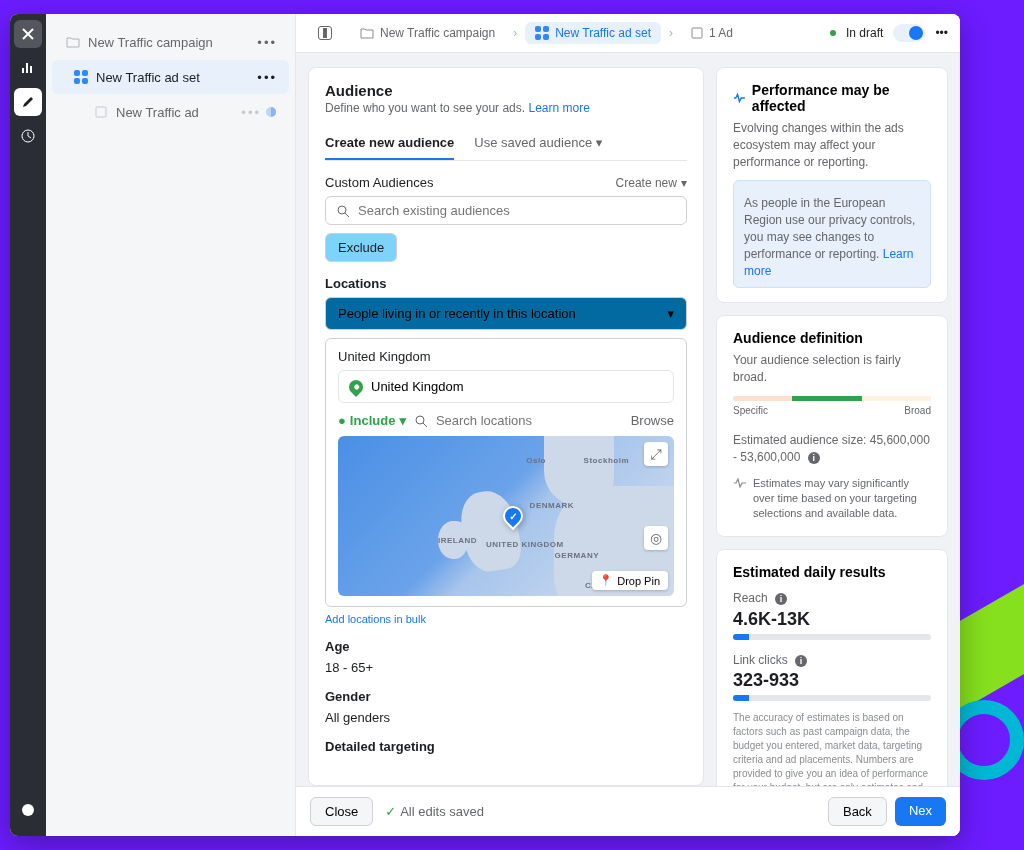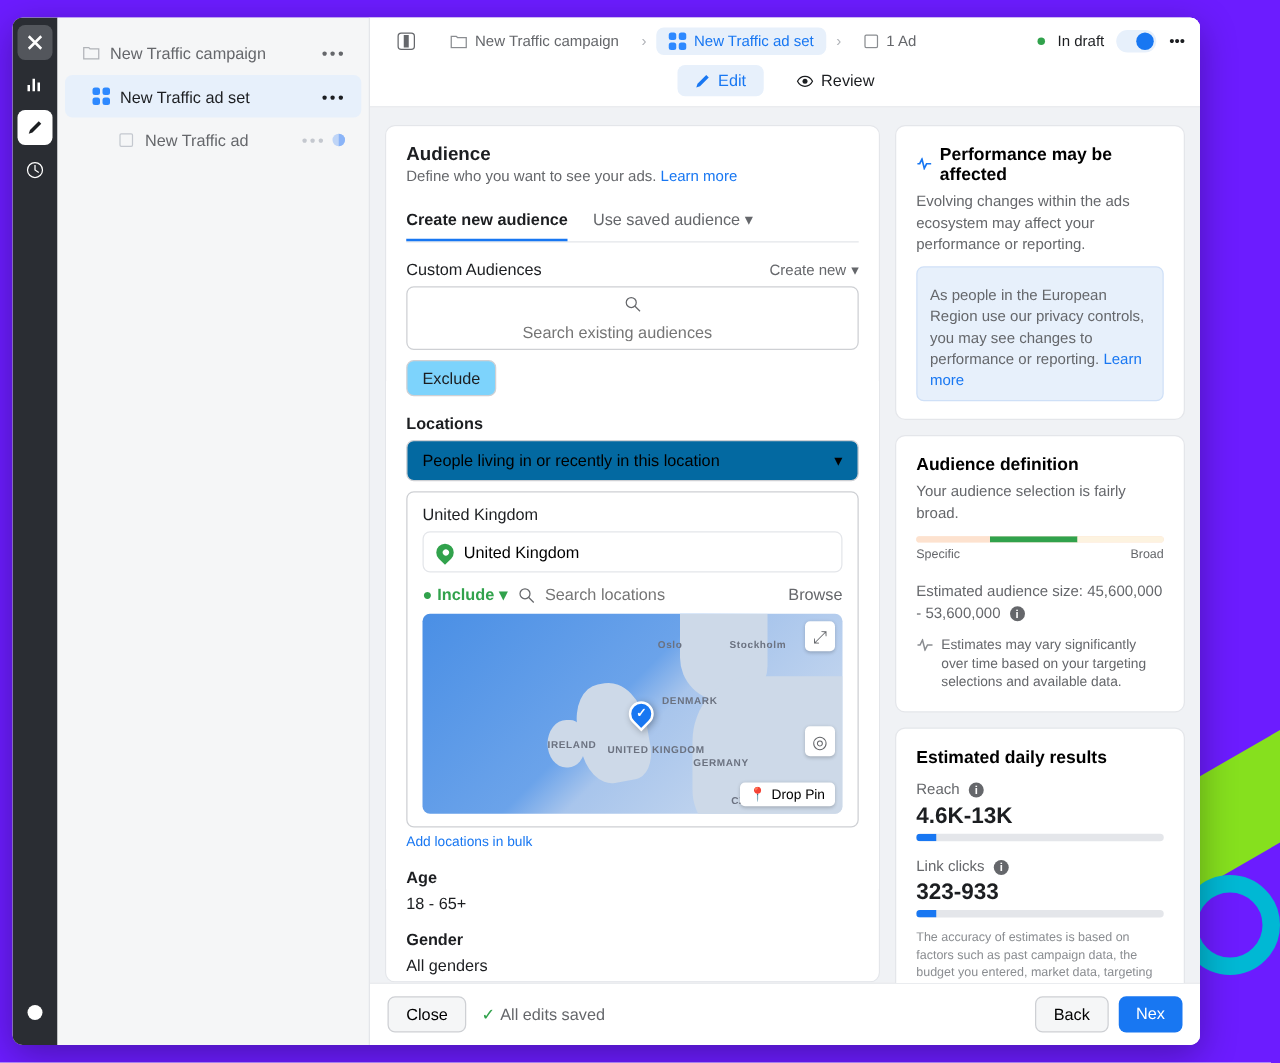--- a/index.html
+++ b/index.html
@@ -41,21 +41,21 @@
 .rightcol { width: 232px; display: flex; flex-direction: column; gap: 12px; overflow-y: auto; }
 .h1 { font-size: 15px; font-weight: 600; color: #1c1e21; }
 .sub { font-size: 12px; color: #65676b; margin-top: 2px; }
 .link { color: #1877f2; cursor: pointer; }
 .atabs { display: flex; gap: 20px; border-bottom: 1px solid #e4e6ea; margin-top: 12px; }
 .atab { padding: 8px 0; font-size: 13px; color: #65676b; cursor: pointer; border-bottom: 2px solid transparent; }
 .atab.active { color: #1c1e21; font-weight: 600; border-bottom-color: #1877f2; }
 .section-label { font-size: 13px; color: #1c1e21; margin-top: 14px; margin-bottom: 6px; display: flex; align-items: center; }
 .section-label.bold { font-weight: 600; }
 .section-label .aux { margin-left: auto; font-size: 12px; color: #65676b; cursor: pointer; display: flex; align-items: center; gap: 4px; }
-.input-wrap { display: flex; align-items: center; border: 1px solid #ced0d4; border-radius: 6px; padding: 6px 10px; gap: 8px; background: #fff; font-size: 13px; flex-direction: column; }
+.input-wrap { display: flex; align-items: center; border: 1px solid #ced0d4; border-radius: 6px; padding: 6px 10px; gap: 8px; background: #fff; font-size: 13px; }
 .input-wrap input { border: none; outline: none; flex: 1; font-size: 13px; }
 .btn { display: inline-flex; align-items: center; padding: 6px 12px; border: 1px solid #ced0d4; background: #7dd3fc; border-radius: 6px; font-size: 13px; color: #1c1e21; cursor: pointer; margin-top: 8px; }
 .select { display: flex; align-items: center; justify-content: space-between; border: 1px solid #ced0d4; border-radius: 6px; padding: 8px 12px; font-size: 13px; cursor: pointer; background: #0369a1; }
 .locbox { border: 1px solid #ced0d4; border-radius: 6px; padding: 10px 12px; margin-top: 8px; }
 .uk-title { font-size: 13px; color: #1c1e21; margin-bottom: 6px; }
 .uk-chip { background: #fff; border: 1px solid #e4e6ea; border-radius: 6px; padding: 8px 10px; display: flex; align-items: center; gap: 8px; font-size: 13px; }
 .pin-ic { width: 14px; height: 14px; background: #31a24c; border-radius: 50% 50% 50% 0; transform: rotate(-45deg); display: flex; align-items: center; justify-content: center; }
 .pin-ic::after { content: ""; width: 5px; height: 5px; background: #fff; border-radius: 50%; }
 .locctrl { display: flex; align-items: center; gap: 8px; margin-top: 10px; font-size: 13px; }
 .inc { color: #31a24c; font-weight: 600; display: flex; align-items: center; gap: 4px; }
@@ -211,35 +211,20 @@
         </div>
         <div class="statusbar">
           <span class="dot-green"></span>
           <span>In draft</span>
           <div class="toggle">
               <span class="knob"></span>
             </div>
           <span style="cursor:pointer">•••</span>
         </div>
       </div>
-      <div class="subtabs">
-        <div class="tabbtn active">
-          <svg width="12" height="12" viewBox="0 0 12 12">
-              <path d="M1 11l1-3 7-7 2 2-7 7-3 1z" fill="#1877f2"></path>
-            </svg>
-          <span>Edit</span>
-        </div>
-        <div class="tabbtn">
-          <svg width="14" height="10" viewBox="0 0 14 10">
-              <path d="M7 1C3 1 1 5 1 5s2 4 6 4 6-4 6-4-2-4-6-4z" fill="none" stroke="#1c1e21"></path>
-              <circle cx="7" cy="5" r="2" fill="#1c1e21"></circle>
-            </svg>
-          <span>Review</span>
-        </div>
-      </div>
     </div>
 
     <div class="body">
       <div class="leftcol">
         <div class="panel" style="flex:1;overflow-y:auto">
           <div class="h1">Audience</div>
           <div class="sub"><span>Define who you want to see your ads.</span> <span class="link">Learn more</span></div>
 
           <div class="atabs">
             <div class="atab active">Create new audience</div>

